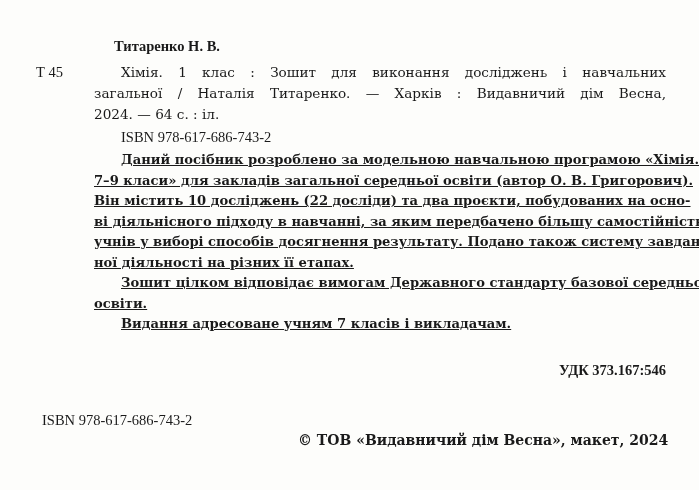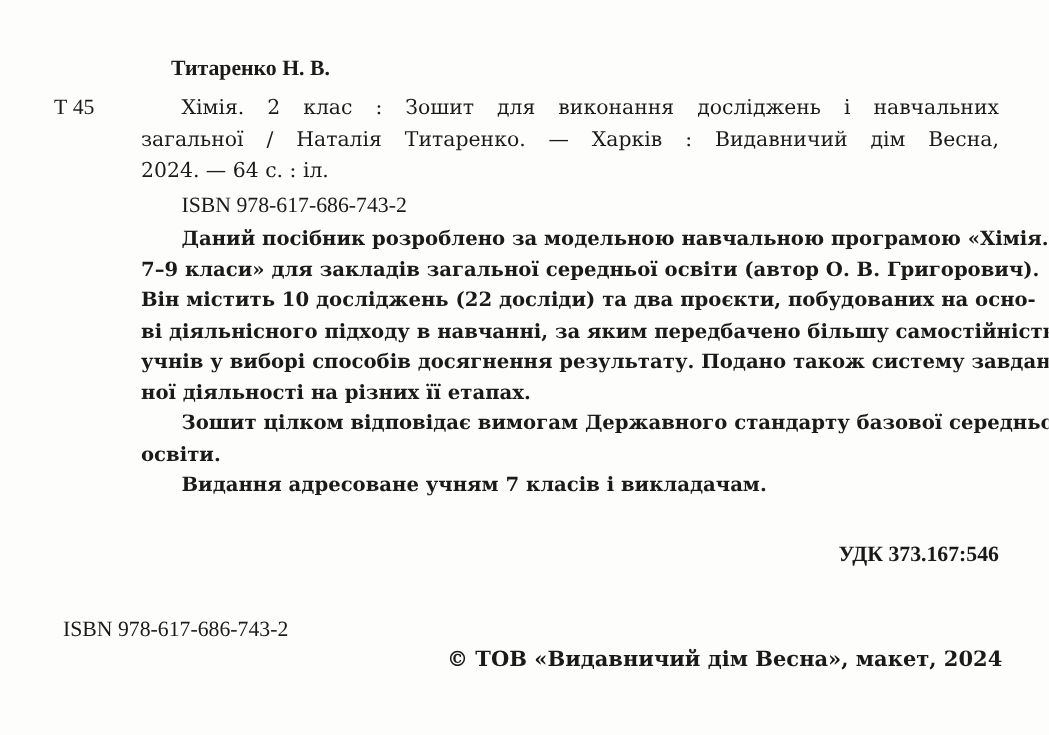--- a/index.html
+++ b/index.html
@@ -8,36 +8,36 @@
       font-family: "DejaVu Serif", "Liberation Serif", serif; color:#1a1a1a;
     }
     .abs { position:absolute; white-space:nowrap; }
     .author { left:96px; top:38px; font-size:14.5px; font-weight:bold; font-family:"Liberation Serif", serif;margin-left:18px; }
     .code { left:36px; top:64px; font-size:14.5px; font-family:"Liberation Serif", serif; }
     .biblio { position:absolute; left:94px; top:62px; width:572px; font-size:13.6px; line-height:21px; text-align:justify; }
     .biblio .l { display:block; white-space:nowrap; text-align-last:justify; }
     .biblio .l.first { text-indent:27px; }
     .biblio .l.last { text-align-last:left; }
     .isbn1 { left:121px; top:129px; font-size:14.5px; font-family:"Liberation Serif", serif; }
-    .annot { position:absolute; left:94px; top:150px; width:572px; font-size:13.1px; line-height:20.5px; font-weight:bold; }
+    .annot { position:absolute; left:94px; top:150px; width:572px; font-size:13.1px; line-height:20.5px; font-weight:bold;text-decoration:underline; }
     .annot .l { display:block; white-space:nowrap; text-align:justify; text-align-last:justify; }
     .annot .l.ind { padding-left:27px; }
     .annot .l.last { text-align-last:left; }
     .udk { right:33px; top:362px; font-size:14.5px; font-weight:bold; font-family:"Liberation Serif", serif;margin-left:12px; }
     .isbn2 { left:42px; top:412px; font-size:14.5px; font-family:"Liberation Serif", serif; }
     .copy { left:298px; top:432px; font-size:14px; font-weight:bold; }
   </style>
 </head>
 <body>
 
 <div class="abs author">Титаренко Н. В.</div>
 <div class="abs code">Т 45</div>
 
 <div class="biblio">
-  <span class="l first">Хімія. 2 клас : Зошит для виконання досліджень і навчальних</span>
+  <span class="l first">Хімія. 1 клас : Зошит для виконання досліджень і навчальних</span>
   <span class="l">загальної  / Наталія Титаренко. — Харків : Видавничий дім Весна,</span>
   <span class="l last">2024. — 64 с. : іл.</span>
 </div>
 
 <div class="abs isbn1">ISBN 978-617-686-743-2</div>
 
 <div class="annot">
   <span class="l ind">Даний посібник розроблено за модельною навчальною програмою «Хімія.</span>
   <span class="l">7–9 класи» для закладів загальної середньої освіти (автор О. В. Григорович).</span>
   <span class="l">Він містить 10 досліджень (22 досліди) та два проєкти, побудованих на осно-</span>

